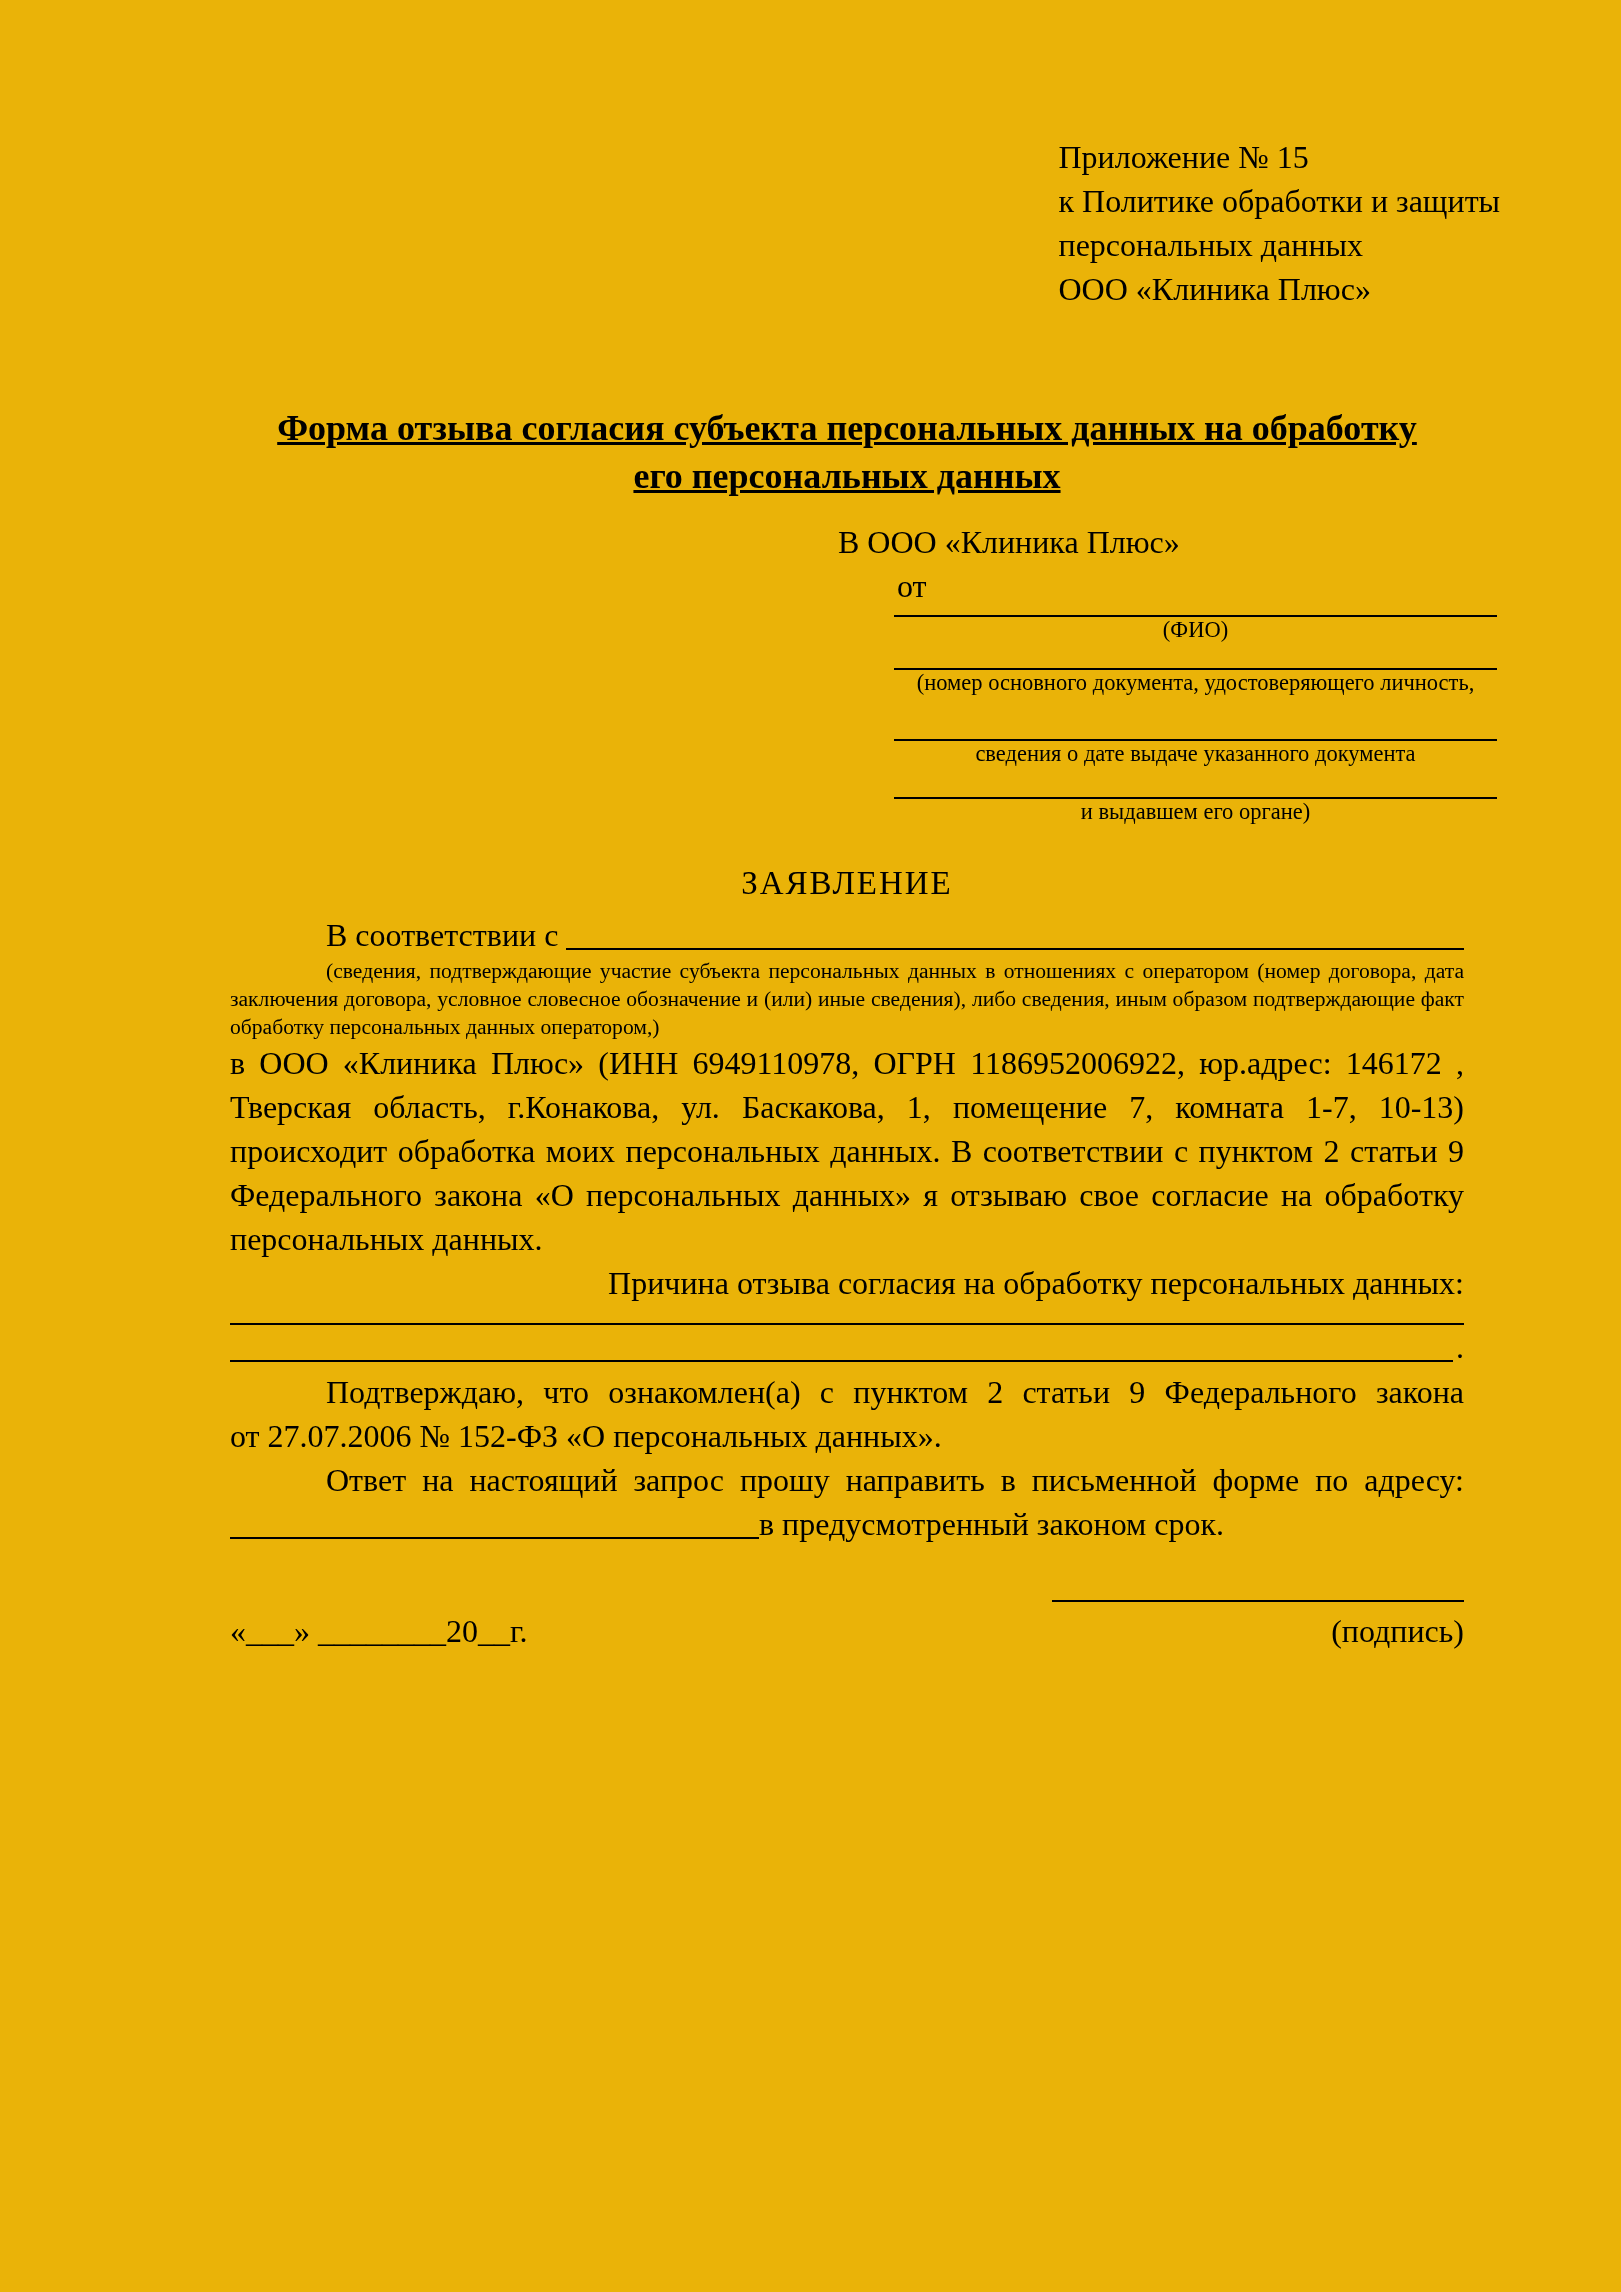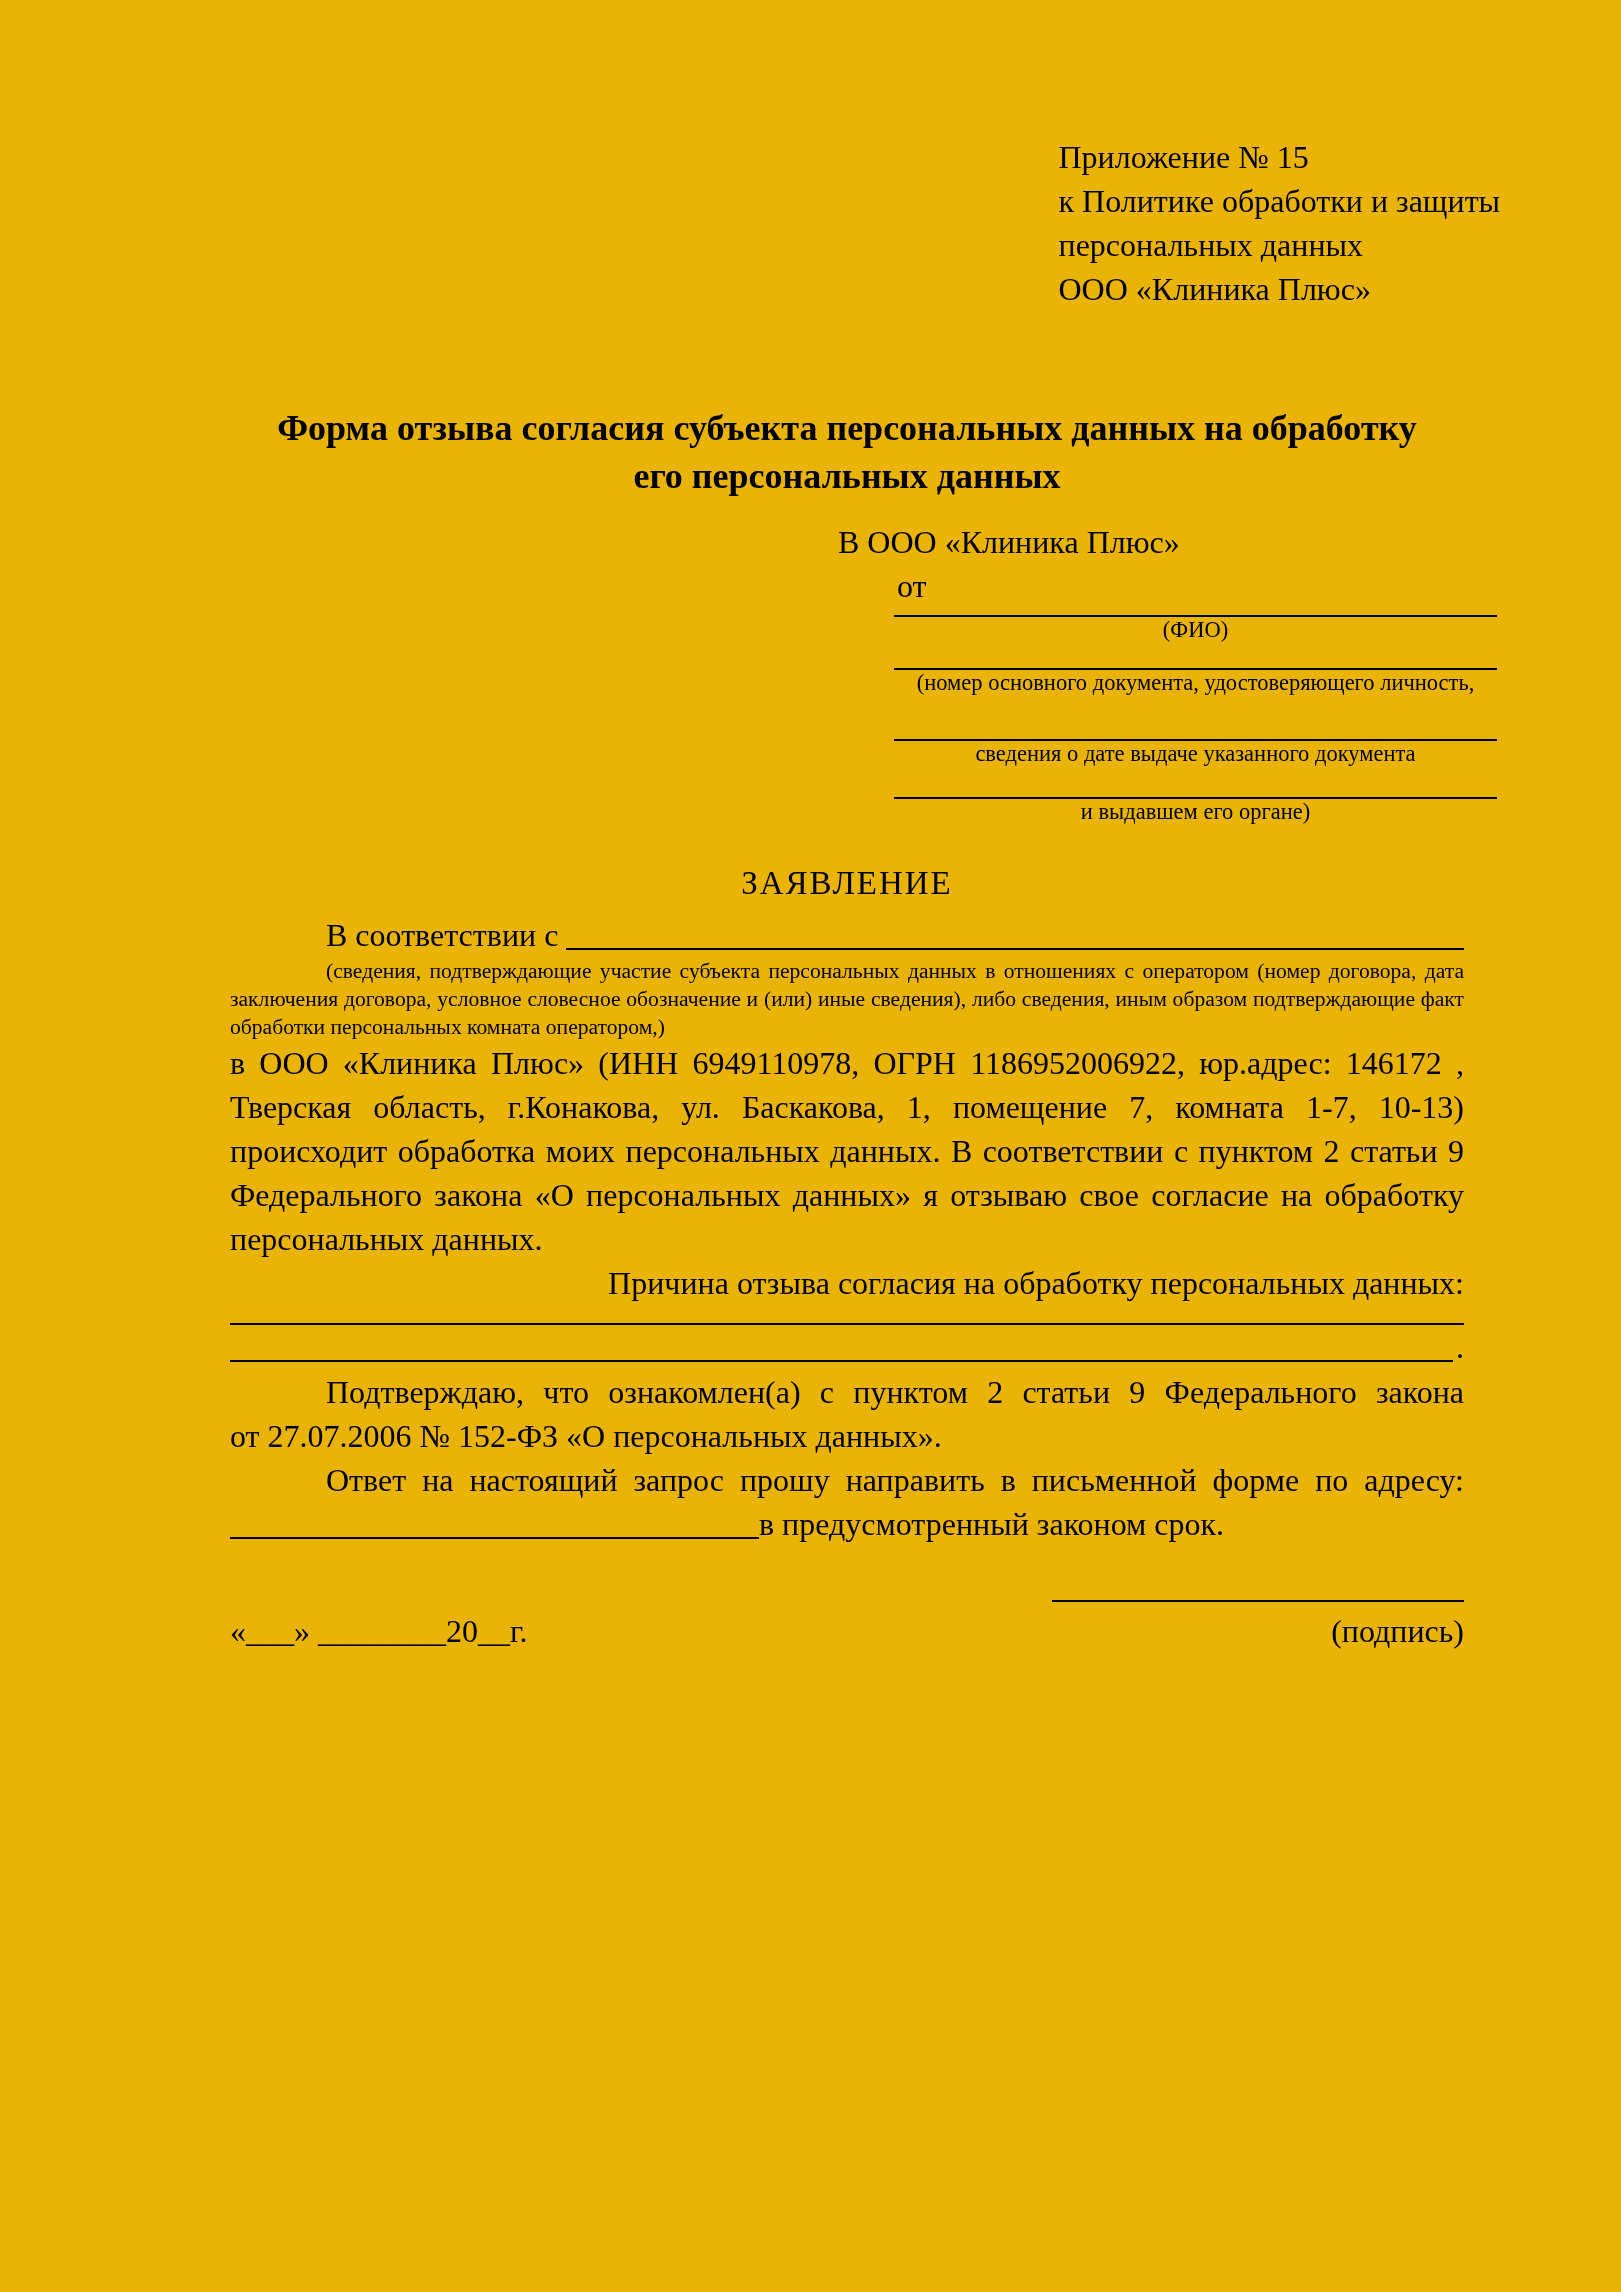--- a/index.html
+++ b/index.html
@@ -24,21 +24,21 @@
     margin-left: auto; margin-right: -25.5px;
     font-size: 32px; line-height: 44px;
   }
   .header-block > div { white-space: nowrap; }
 
   
   .doc-title {
     margin-top: 93px;
     text-align: center;
     font-weight: bold;
-    font-size: 36px; line-height: 48px;
+    font-size: 36px; line-height: 48px; text-decoration: underline;
   }
 
   
   .addressee {
     width: 659px;
     margin-left: auto; margin-right: -33px;
     margin-top: 19.6px;
     font-size: 32px; line-height: 44px;
   }
   .addressee .to { white-space: nowrap; }
@@ -162,21 +162,21 @@
     <div class="statement-heading">ЗАЯВЛЕНИЕ</div>
 
     <div class="line-flex intro-row">
       <span class="txt">В соответствии с</span>
       <span class="fill"></span>
     </div>
 
     <div class="footnote">
       <div class="jline first">(сведения, подтверждающие участие субъекта персональных данных в отношениях с оператором (номер договора, дата</div>
       <div class="jline">заключения договора, условное словесное обозначение и (или) иные сведения), либо сведения, иным образом подтверждающие факт</div>
-      <div class="jline last">обработки персональных комната оператором,)</div>
+      <div class="jline last">обработку персональных данных оператором,)</div>
     </div>
 
     <div class="body-par">
       <div class="jline">в ООО «Клиника Плюс» (ИНН 6949110978, ОГРН 1186952006922, юр.адрес: 146172 ,</div>
       <div class="jline">Тверская область, г.Конакова, ул. Баскакова, 1, помещение 7, комната 1-7, 10-13)</div>
       <div class="jline">происходит обработка моих персональных данных. В соответствии с пунктом 2 статьи 9</div>
       <div class="jline">Федерального закона «О персональных данных» я отзываю свое согласие на обработку</div>
       <div class="jline last">персональных данных.</div>
     </div>
 

